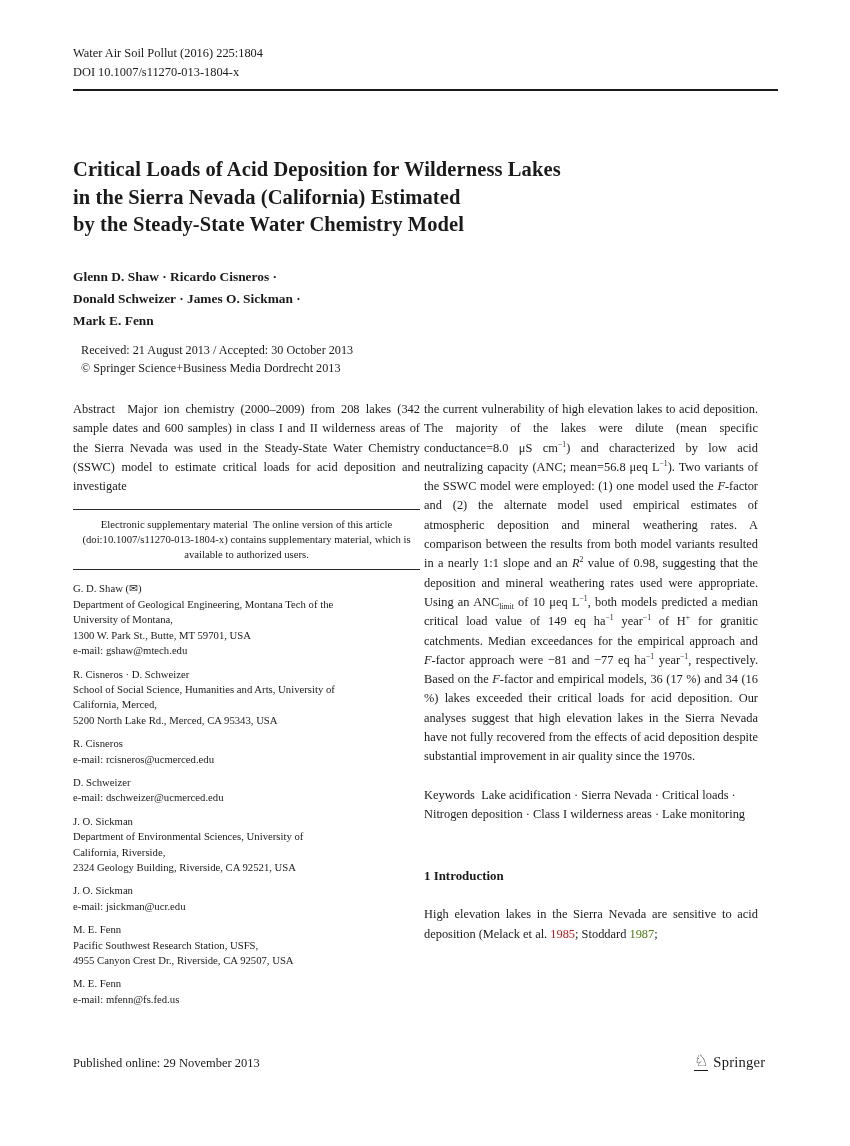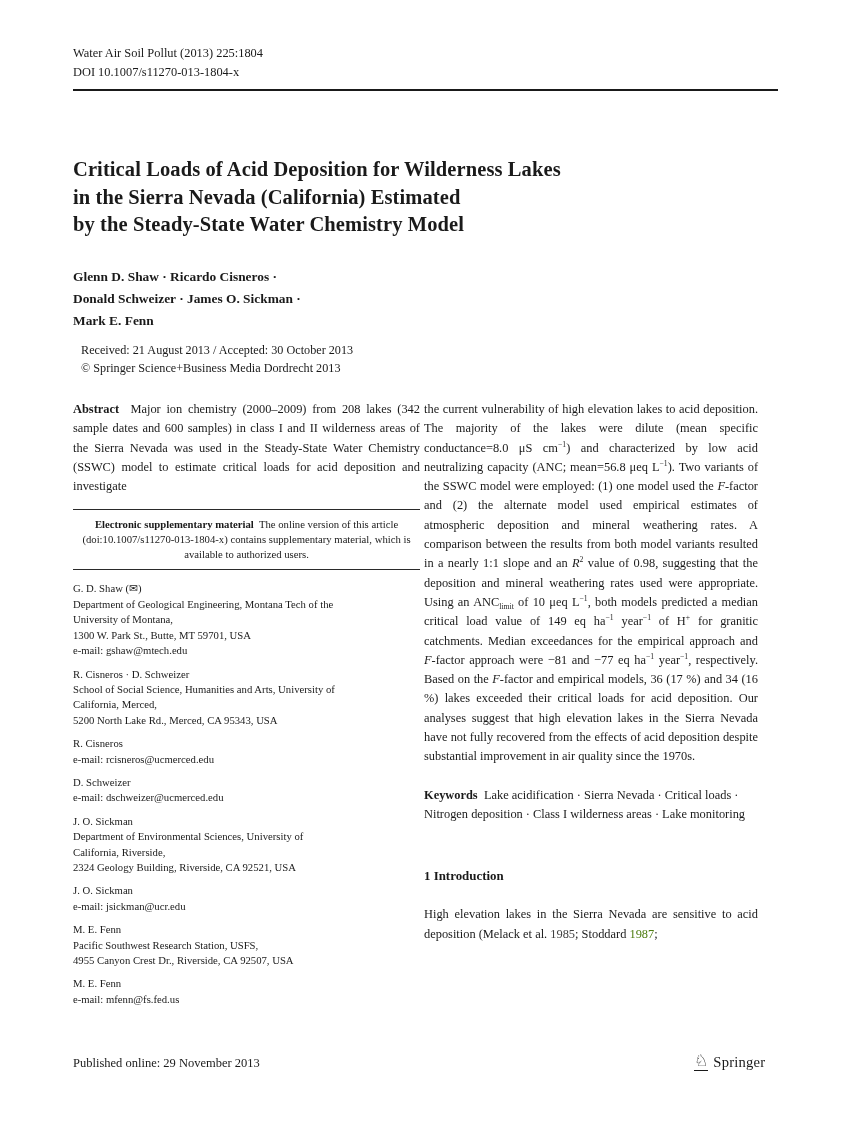--- a/index.html
+++ b/index.html
@@ -78,21 +78,21 @@
   .section-heading {
     margin: 45px 0 0 0;
     font-size: 12.9px;
     font-weight: bold;
   }
   .intro-par { margin-top: 21px; }
 
   sup { font-size: 0.62em; line-height: 0; vertical-align: super; }
   sub { font-size: 0.62em; line-height: 0; vertical-align: sub; }
   i { font-style: italic; }
-  b { font-weight: bold; }
+  b { font-weight: normal; }
   .ref-link { cursor: pointer; }
 
   .published-online {
     left: 73px; top: 1056px;
     font-size: 12.5px;
   }
   .springer-logo {
     left: 694px; top: 1053px;
     display: flex; align-items: center; gap: 5px;
   }
@@ -107,21 +107,21 @@
     font-size: 14.6px;
     letter-spacing: 0.2px;
   }
 </style>
 </head>
 <body>
 
 <div class="page">
 
   <div class="abs journal-header">
-    <div>Water Air Soil Pollut (2013) 225:1804</div>
+    <div>Water Air Soil Pollut (2016) 225:1804</div>
     <div>DOI 10.1007/s11270-013-1804-x</div>
   </div>
 
   <div class="abs header-rule"></div>
 
   <h1 class="abs article-title pre" style="margin:0">Critical Loads of Acid Deposition for Wilderness Lakes
 in the Sierra Nevada (California) Estimated
 by the Steady-State Water Chemistry Model</h1>
 
   <div class="abs authors pre">Glenn D. Shaw · Ricardo Cisneros ·
@@ -168,21 +168,21 @@
     </div>
   </div>
 
   <div class="abs col-right">
     <p class="body-par"><span>the current vulnerability of high elevation lakes to acid deposition. The majority of the lakes were dilute (mean specific conductance=8.0 μS cm</span><sup>−1</sup><span>) and characterized by low acid neutralizing capacity (ANC; mean=56.8 μeq L</span><sup>−1</sup><span>). Two variants of the SSWC model were employed: (1) one model used the </span><i>F</i><span>-factor and (2) the alternate model used empirical estimates of atmospheric deposition and mineral weathering rates. A comparison between the results from both model variants resulted in a nearly 1:1 slope and an </span><i>R</i><sup>2</sup><span> value of 0.98, suggesting that the deposition and mineral weathering rates used were appropriate. Using an ANC</span><sub>limit</sub><span> of 10 μeq L</span><sup>−1</sup><span>, both models predicted a median critical load value of 149 eq ha</span><sup>−1</sup><span> year</span><sup>−1</sup><span> of H</span><sup>+</sup><span> for granitic catchments. Median exceedances for the empirical approach and </span><i>F</i><span>-factor approach were −81 and −77 eq ha</span><sup>−1</sup><span> year</span><sup>−1</sup><span>, respectively. Based on the </span><i>F</i><span>-factor and empirical models, 36 (17 %) and 34 (16 %) lakes exceeded their critical loads for acid deposition. Our analyses suggest that high elevation lakes in the Sierra Nevada have not fully recovered from the effects of acid deposition despite substantial improvement in air quality since the 1970s.</span></p>
 
     <p class="keywords-par"><b>Keywords</b><span>&nbsp; Lake acidification · Sierra Nevada · Critical loads · Nitrogen deposition · Class I wilderness areas · Lake monitoring</span></p>
 
     <h2 class="section-heading">1 Introduction</h2>
 
-    <p class="body-par intro-par"><span>High elevation lakes in the Sierra Nevada are sensitive to acid deposition (Melack et al. </span><span class="ref-link" style="color: #404040;">1985</span><span>; Stoddard </span><span class="ref-link" style="color: #4d7c0f;">1987</span><span>;</span></p>
+    <p class="body-par intro-par"><span>High elevation lakes in the Sierra Nevada are sensitive to acid deposition (Melack et al. </span><span class="ref-link" style="color: #b91c1c;">1985</span><span>; Stoddard </span><span class="ref-link" style="color: #4d7c0f;">1987</span><span>;</span></p>
   </div>
 
   <div class="abs published-online">Published online: 29 November 2013</div>
 
   <div class="abs springer-logo">
     <span class="springer-horse">♘</span>
     <span class="springer-word">Springer</span>
   </div>
 
 </div>

